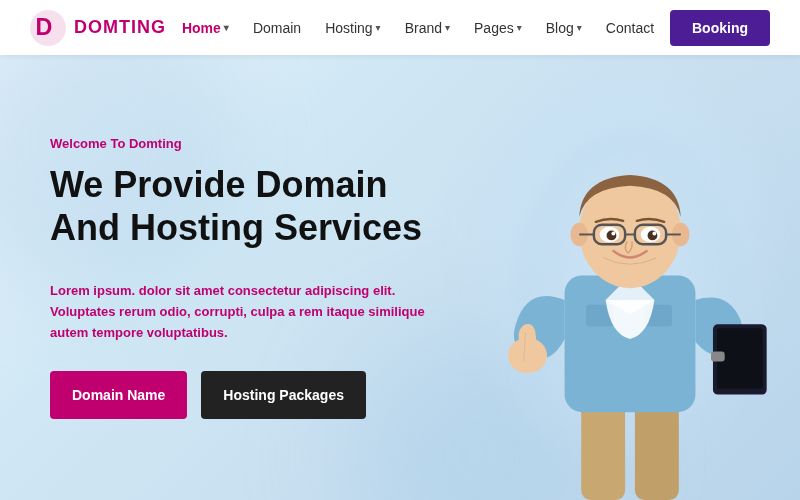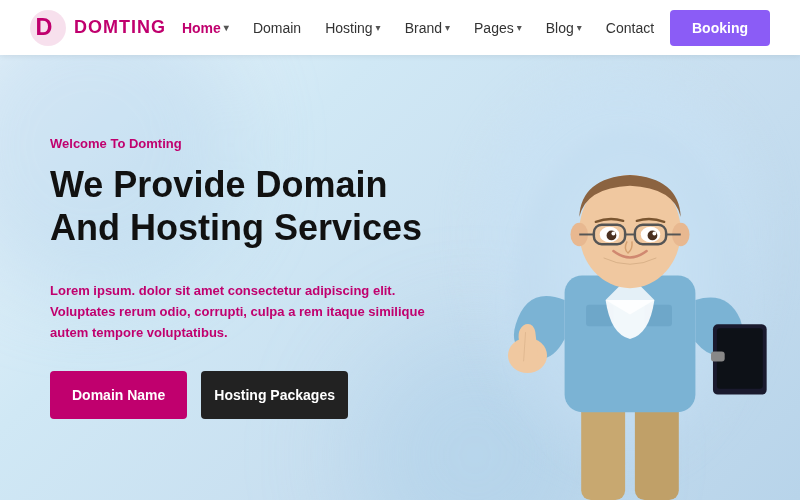--- a/index.html
+++ b/index.html
@@ -49,21 +49,21 @@
     }
     .nav-links li a.active {
       color: #c0006e;
       font-weight: 600;
     }
     .chevron {
       font-size: 10px;
       color: #555;
     }
     .booking-btn {
-      background: #8b5cf6;
+      background: #4c1d95;
       color: #fff;
       border: none;
       padding: 10px 22px;
       border-radius: 4px;
       font-size: 14px;
       font-weight: 600;
       cursor: pointer;
     }
 
     
@@ -142,21 +142,21 @@
       padding: 16px 22px;
       border-radius: 4px;
       font-size: 14px;
       font-weight: 600;
       cursor: pointer;
     }
     .btn-hosting {
       background: #222;
       color: #fff;
       border: none;
-      padding: 13px 13px;
+      padding: 13px 22px;
       border-radius: 4px;
       font-size: 14px;
       font-weight: 600;
       cursor: pointer;
     }
 
     
     .hero-image {
       position: absolute;
       right: 0;

